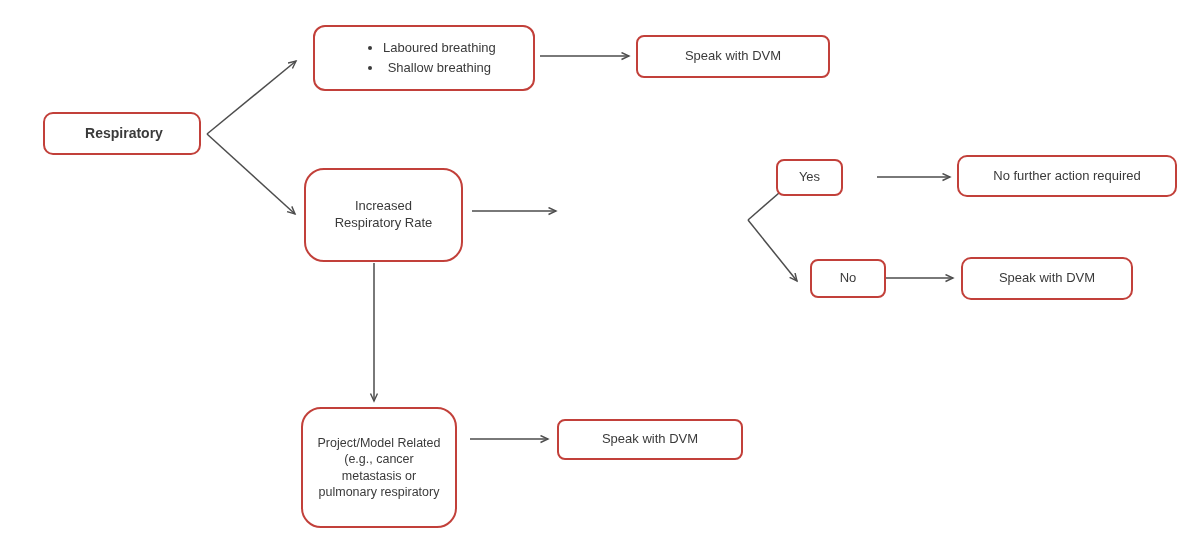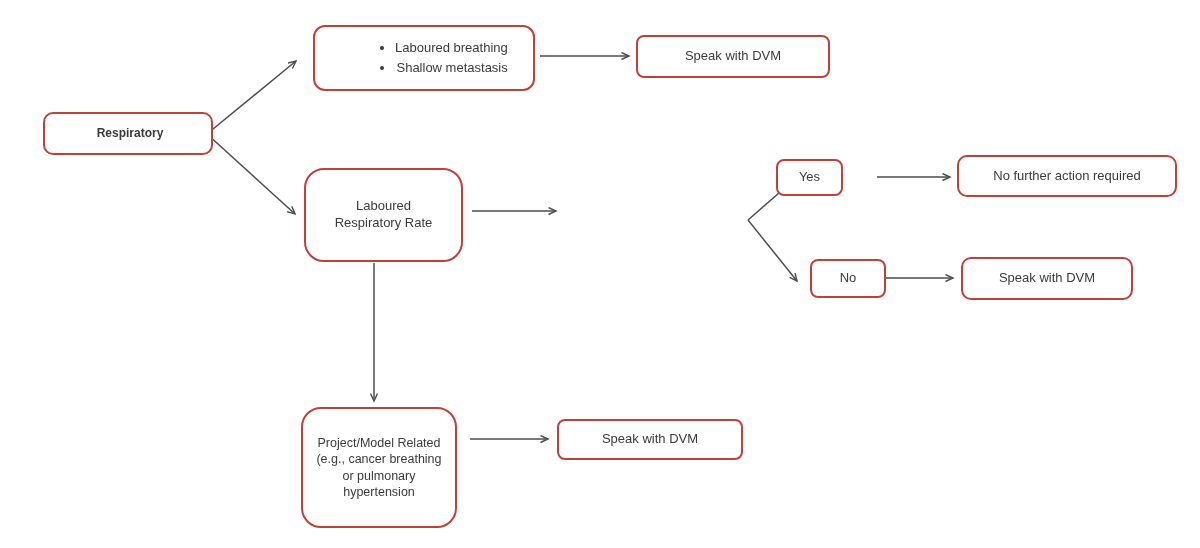--- a/index.html
+++ b/index.html
@@ -32,38 +32,38 @@
     background: #ffffff;
     display: flex;
     align-items: center;
     justify-content: center;
     text-align: center;
     font-size: 13px;
     line-height: 1.3;
     color: var(--text);
     padding: 4px 8px;
   }
-  .node-respiratory    { left: 43px;  top: 112px; width: 170px; height: 43px; border-radius: 10px; font-weight: bold; font-size: 12px; padding-left: 12px; }
+  .node-respiratory    { left: 43px;  top: 112px; width: 158px; height: 43px; border-radius: 10px; font-weight: bold; font-size: 14px; padding-left: 12px; }
   .node-symptoms       { left: 313px; top: 25px;  width: 222px; height: 66px; border-radius: 12px; justify-content: flex-start; }
   .node-dvm-top        { left: 636px; top: 35px;  width: 194px; height: 43px; border-radius: 8px; }
   .node-increased-rr   { left: 304px; top: 168px; width: 159px; height: 94px; border-radius: 20px; }
   .node-decision       { left: 566px; top: 153px; width: 170px; height: 149px; border-radius: 26px; }
   .node-yes            { left: 776px; top: 159px; width: 67px;  height: 37px; border-radius: 8px; }
   .node-no-action      { left: 957px; top: 155px; width: 220px; height: 42px; border-radius: 10px; }
   .node-no             { left: 810px; top: 259px; width: 76px;  height: 39px; border-radius: 8px; }
   .node-dvm-mid        { left: 961px; top: 257px; width: 172px; height: 43px; border-radius: 10px; }
   .node-project        { left: 301px; top: 407px; width: 156px; height: 121px; border-radius: 20px; }
   .node-dvm-bottom     { left: 557px; top: 419px; width: 186px; height: 41px; border-radius: 8px; }
   .node-increased-rr .inner { max-width: 112px; }
   .node-decision .inner { max-width: 140px; }
   .node-project .inner { max-width: 132px; font-size: 12.5px; }
   .bullet-list {
-    margin: 16px;
+    margin: 4px;
     padding-left: 56px;
-    text-align: right;
+    text-align: center;
     list-style: disc;
   }
   .bullet-list li { line-height: 1.55; }
 </style>
 </head>
 <body>
 
 <div class="canvas">
 
   <svg class="arrow-layer" width="1200" height="548" viewBox="0 0 1200 548" xmlns="http://www.w3.org/2000/svg">
@@ -84,50 +84,50 @@
     <line x1="470" y1="439" x2="548" y2="439" marker-end="url(#ah)"></line>
   </svg>
 
   <div class="node node-respiratory">
     <span class="inner">Respiratory</span>
   </div>
 
   <div class="node node-symptoms">
     <ul class="bullet-list">
       <li>Laboured breathing</li>
-      <li>Shallow metastasis</li>
+      <li>Shallow breathing</li>
     </ul>
   </div>
 
   <div class="node node-dvm-top">
     <span class="inner">Speak with DVM</span>
   </div>
 
   <div class="node node-increased-rr">
-    <span class="inner">Laboured Respiratory Rate</span>
+    <span class="inner">Increased Respiratory Rate</span>
   </div>
 
 
   <div class="node node-yes">
     <span class="inner">Yes</span>
   </div>
 
   <div class="node node-no-action">
     <span class="inner">No further action required</span>
   </div>
 
   <div class="node node-no">
     <span class="inner">No</span>
   </div>
 
   <div class="node node-dvm-mid">
     <span class="inner">Speak with DVM</span>
   </div>
 
   <div class="node node-project">
-    <span class="inner">Project/Model Related (e.g., cancer breathing or pulmonary hypertension</span>
+    <span class="inner">Project/Model Related (e.g., cancer metastasis or pulmonary respiratory</span>
   </div>
 
   <div class="node node-dvm-bottom">
     <span class="inner">Speak with DVM</span>
   </div>
 
 </div>
 
 </body></html>

